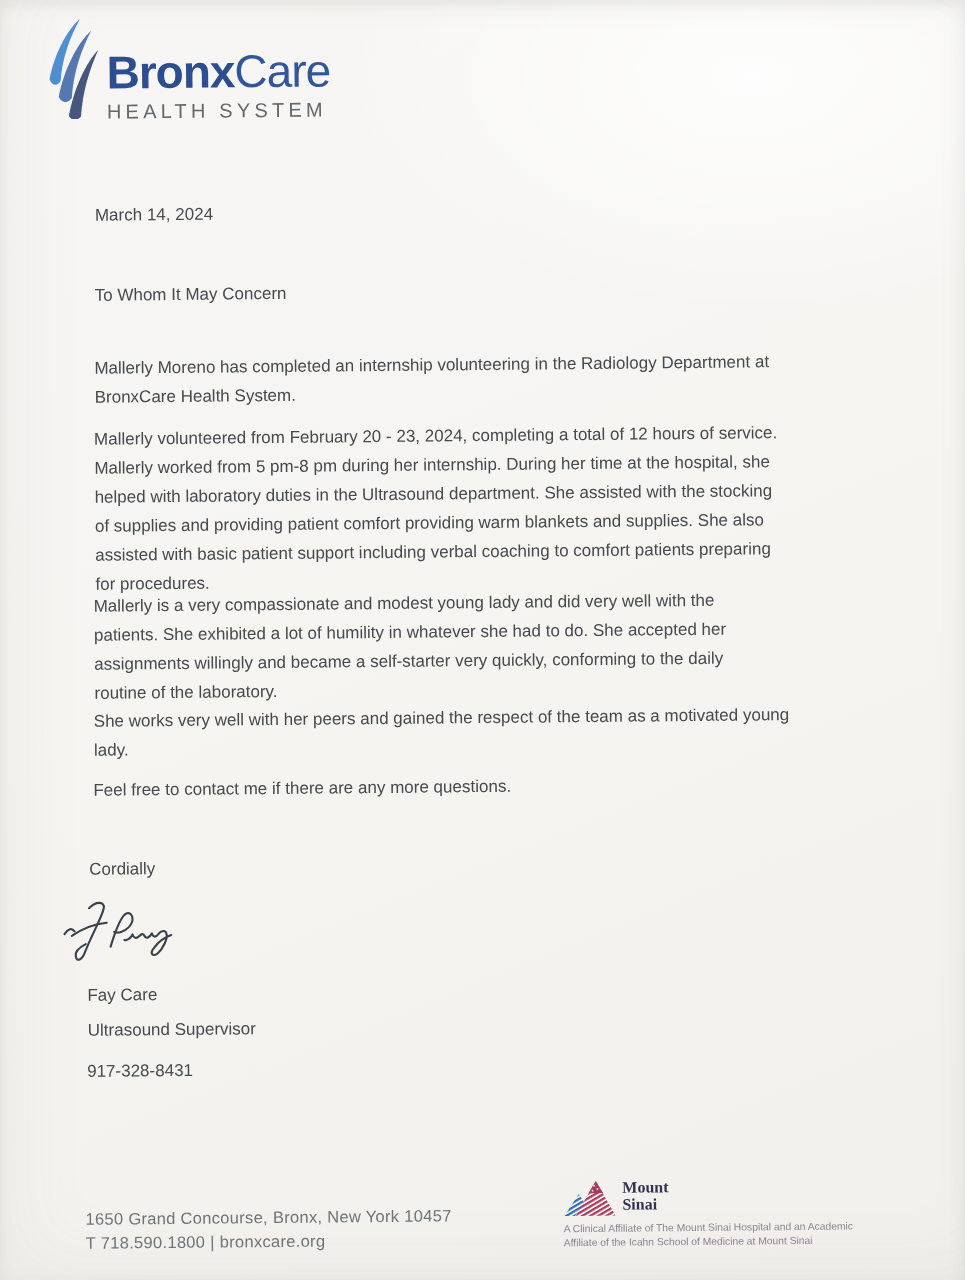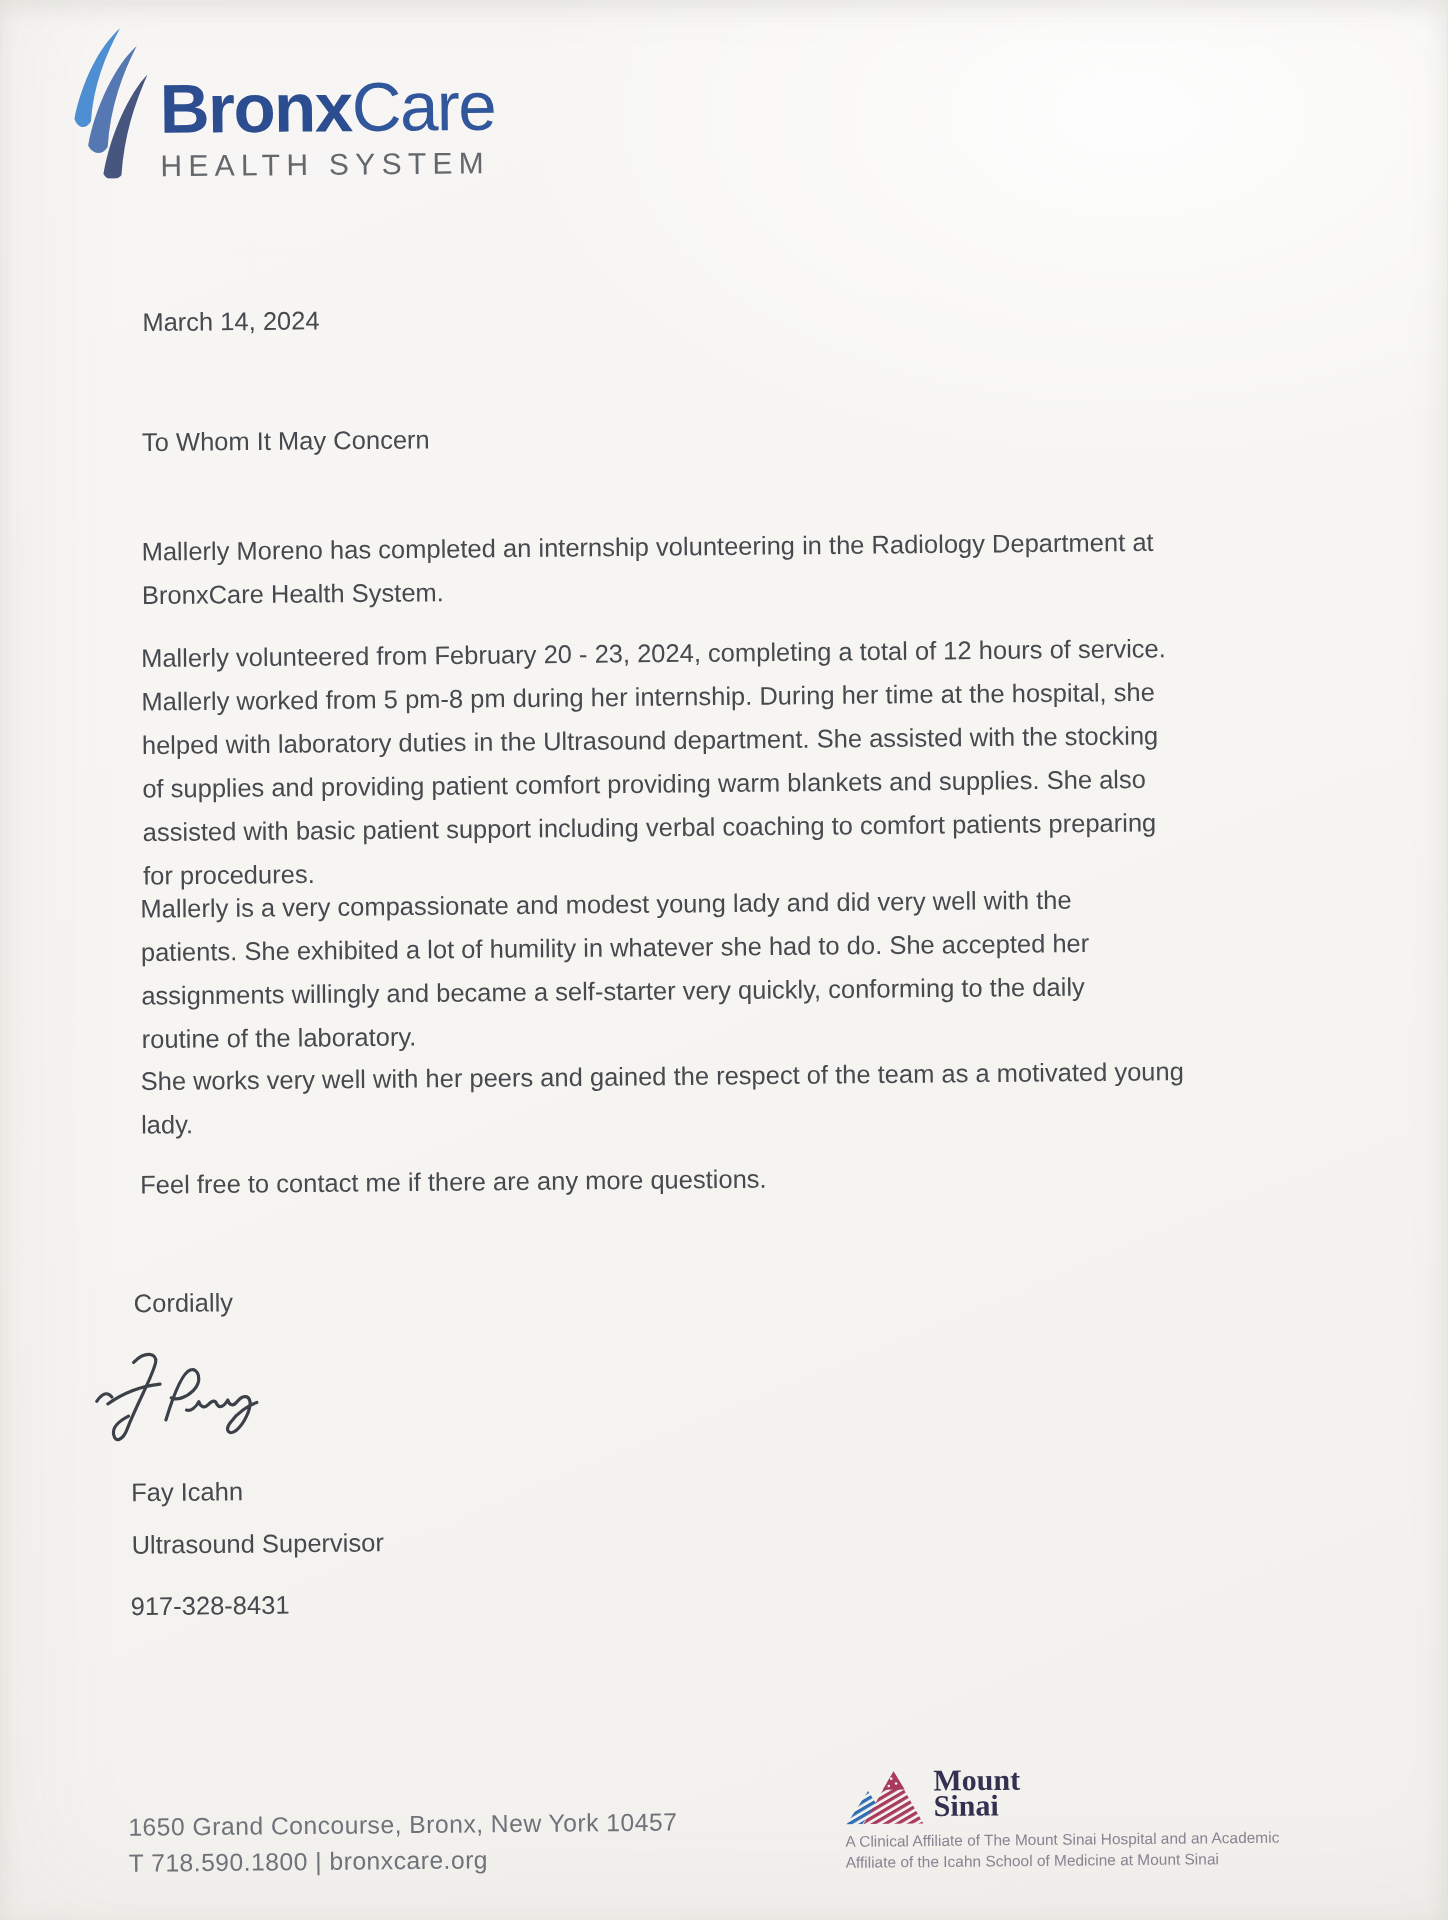--- a/index.html
+++ b/index.html
@@ -78,21 +78,21 @@
     letter-spacing: 0.3px;
     white-space: pre-line;
   }
   .ms { position: absolute; left: 558px; top: 1178px; }
   .ms-row { display: flex; align-items: flex-start; }
   .ms-icon { width: 52px; height: 42px; }
   .ms-word {
     margin-left: 7px; margin-top: 3px;
     font-family: "Liberation Serif", serif;
     font-weight: 700; color: #34304f;
-    font-size: 20px; line-height: 16.5px;
+    font-size: 16px; line-height: 16.5px;
     white-space: pre-line;
   }
   .ms-tagline {
     margin-top: 3px;
     color: #8b8391; font-size: 10.3px; line-height: 13.5px;
     white-space: pre-line;
   }
 </style>
 </head>
 <body>
@@ -132,21 +132,21 @@
     <div class="txt closing">Cordially</div>
 
     <svg class="signature" viewBox="0 0 150 92">
       <path d="M4 44 c4 -6 8 -7 11 -3"></path>
       <path d="M31 16 c8 -8 17 -7 16 0 c-2 10 -13 28 -21 48 c-3 8 -9 11 -10 4 c-1 -6 5 -10 11 -13"></path>
       <path d="M12 46 c13 -9 27 -13 38 -14"></path>
       <path d="M54 58 c6 -19 12 -34 18 -36 c6 -2 9 8 2 15 c-5 5 -12 7 -16 5"></path>
       <path d="M69 51 c3 1 7 -2 9 -6 c1 4 4 5 7 2 c3 -3 5 -3 6 0 c2 3 5 2 8 -3 c1 4 4 5 7 1 c3 -4 8 -5 9 0 c1 5 -4 16 -10 21 c-5 4 -9 0 -4 -6 c5 -7 13 -12 19 -14"></path>
     </svg>
 
-    <div class="txt sig-name">Fay Icahn</div>
+    <div class="txt sig-name">Fay Care</div>
     <div class="txt sig-title">Ultrasound Supervisor</div>
     <div class="txt sig-phone">917-328-8431</div>
 
     <div class="footer-address">1650 Grand Concourse, Bronx, New York 10457
 T 718.590.1800 | bronxcare.org</div>
 
     <div class="ms">
       <div class="ms-row">
         <svg class="ms-icon" viewBox="0 0 64 48">
           <defs>

